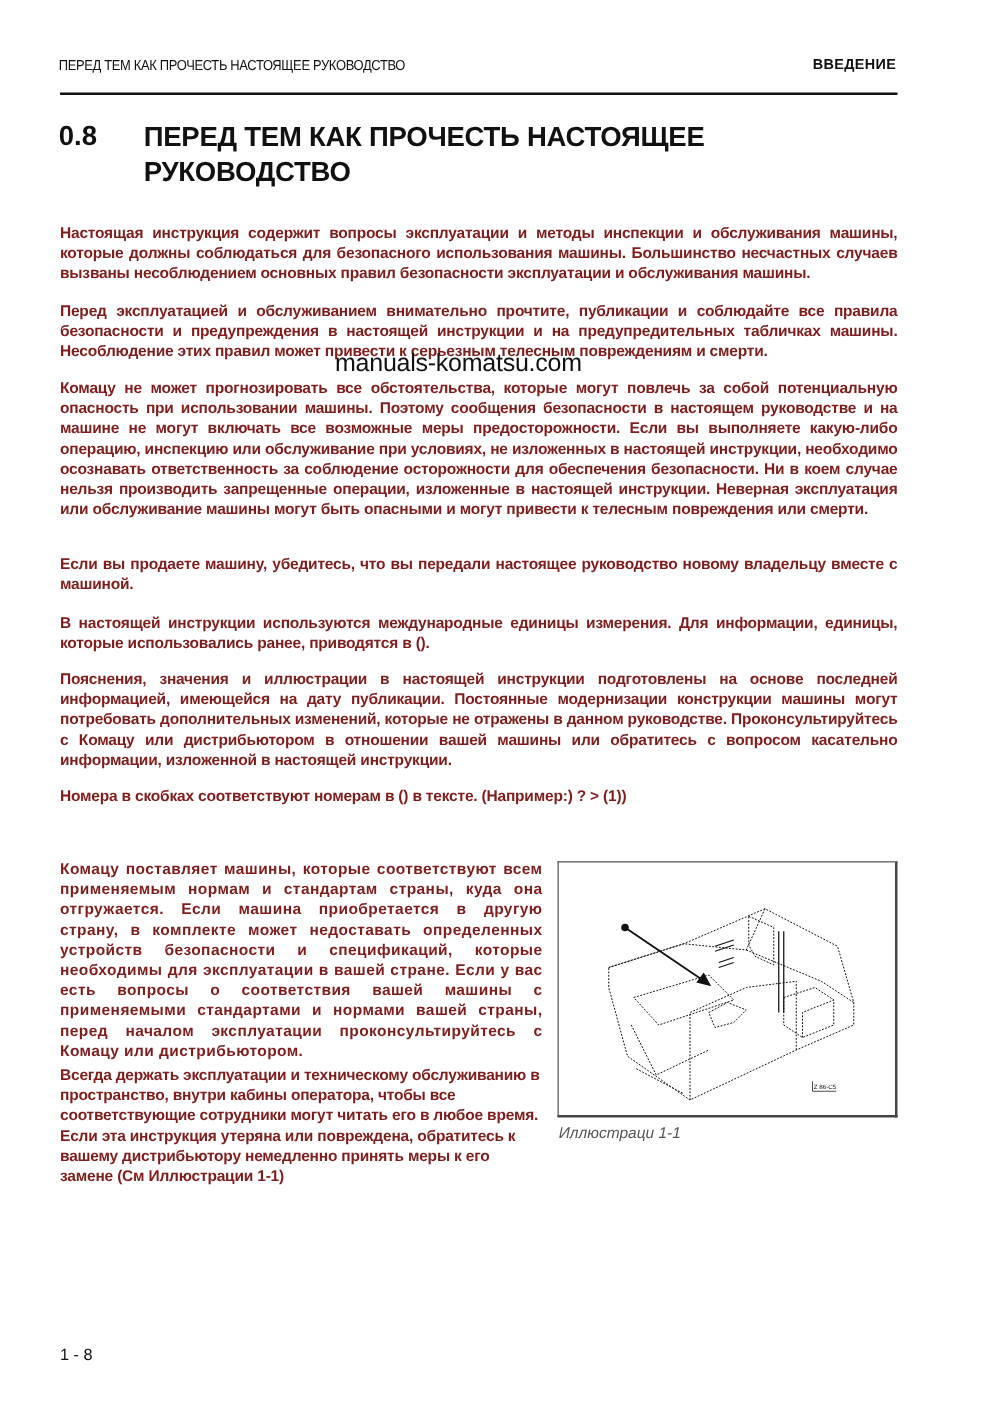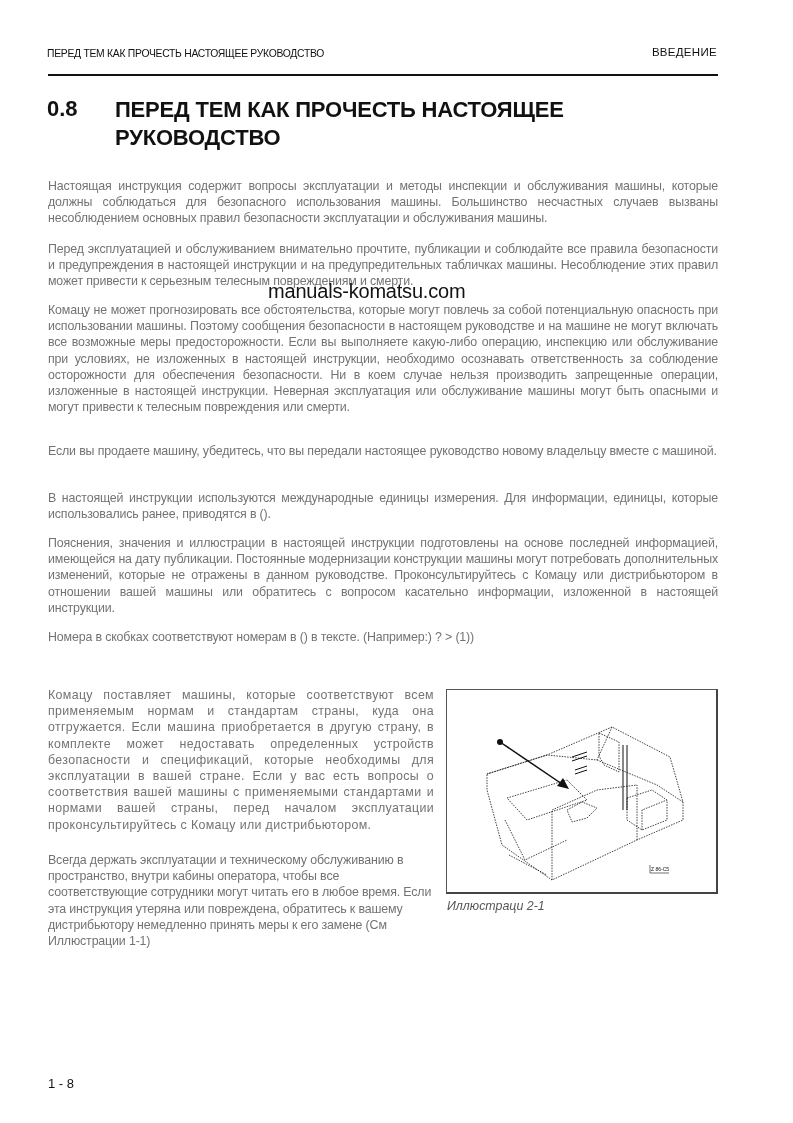--- a/index.html
+++ b/index.html
@@ -7,38 +7,38 @@
     width: 793px; height: 1123px; position: relative; overflow: hidden;
     font-family: "Liberation Sans", sans-serif; color: #111;
   }
   .hdr-left {
     position: absolute; left: 47px; top: 47px;
     font-size: 11.5px; letter-spacing: -0.3px; color: #111;
     transform: scaleX(0.9); transform-origin: left center;
   }
   .hdr-right {
     position: absolute; right: 76px; top: 46px;
-    font-size: 11.5px; font-weight: normal; letter-spacing: 0.3px; color: #111;
+    font-size: 11.5px; font-weight: bold; letter-spacing: 0.3px; color: #111;
   }
   .hdr-rule {
     position: absolute; left: 48px; top: 74px; width: 670px; height: 2px; background: #111;
   }
   .title-num {
     position: absolute; left: 47px; top: 96px;
     font-size: 22px; font-weight: bold; color: #111;
   }
   .title-text {
     position: absolute; left: 115px; top: 96px; width: 560px;
     font-size: 22px; font-weight: bold; line-height: 28px; color: #111;
     letter-spacing: -0.2px;
   }
   .para {
     position: absolute; left: 48px; width: 670px;
-    font-size: 12.4px; line-height: 16.2px; color: #737373;
-    text-align: justify; letter-spacing: -0.15px;
+    font-size: 12.4px; line-height: 16.2px; color: #7f1d1d;
+    text-align: justify; letter-spacing: -0.15px; font-weight: bold;
   }
   .para.narrow { width: 386px; }
   .watermark {
     position: absolute; left: 268px; top: 280px;
     font-size: 20px; color: #111; letter-spacing: -0.2px;
   }
   .figure {
     position: absolute; left: 446px; top: 689px; width: 269px; height: 202px;
     border: 1px solid #555; border-right: 2px solid #444; border-bottom: 2px solid #444;
     background: #fff;
@@ -108,15 +108,15 @@
 
     <circle cx="53" cy="52" r="3" fill="#111"></circle>
     <line x1="53" y1="52" x2="118" y2="96" stroke="#111" stroke-width="1.5"></line>
     <polygon points="122,99 110,96 116,88" fill="#111"></polygon>
 
     <text x="204" y="181" font-family="Liberation Sans, sans-serif" font-size="5" fill="#111">Z 86-C5</text>
     <line x1="203" y1="183" x2="222" y2="183" stroke="#111" stroke-width="0.6"></line>
     <line x1="203" y1="175" x2="203" y2="183" stroke="#111" stroke-width="0.6"></line>
   </svg>
 </div>
-<div class="fig-caption">Иллюстраци 2-1</div>
+<div class="fig-caption">Иллюстраци 1-1</div>
 
 <div class="page-num">1 - 8</div>
 
 </body></html>

